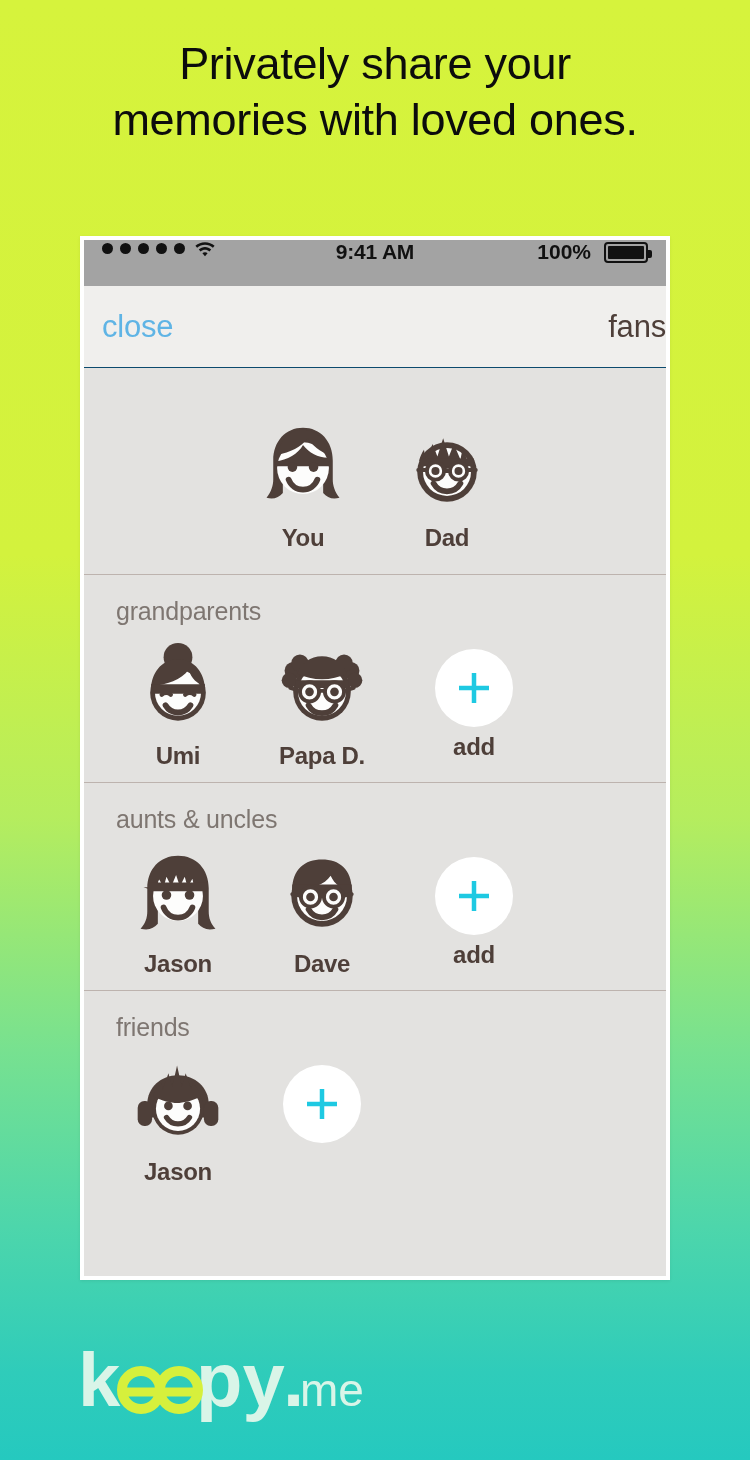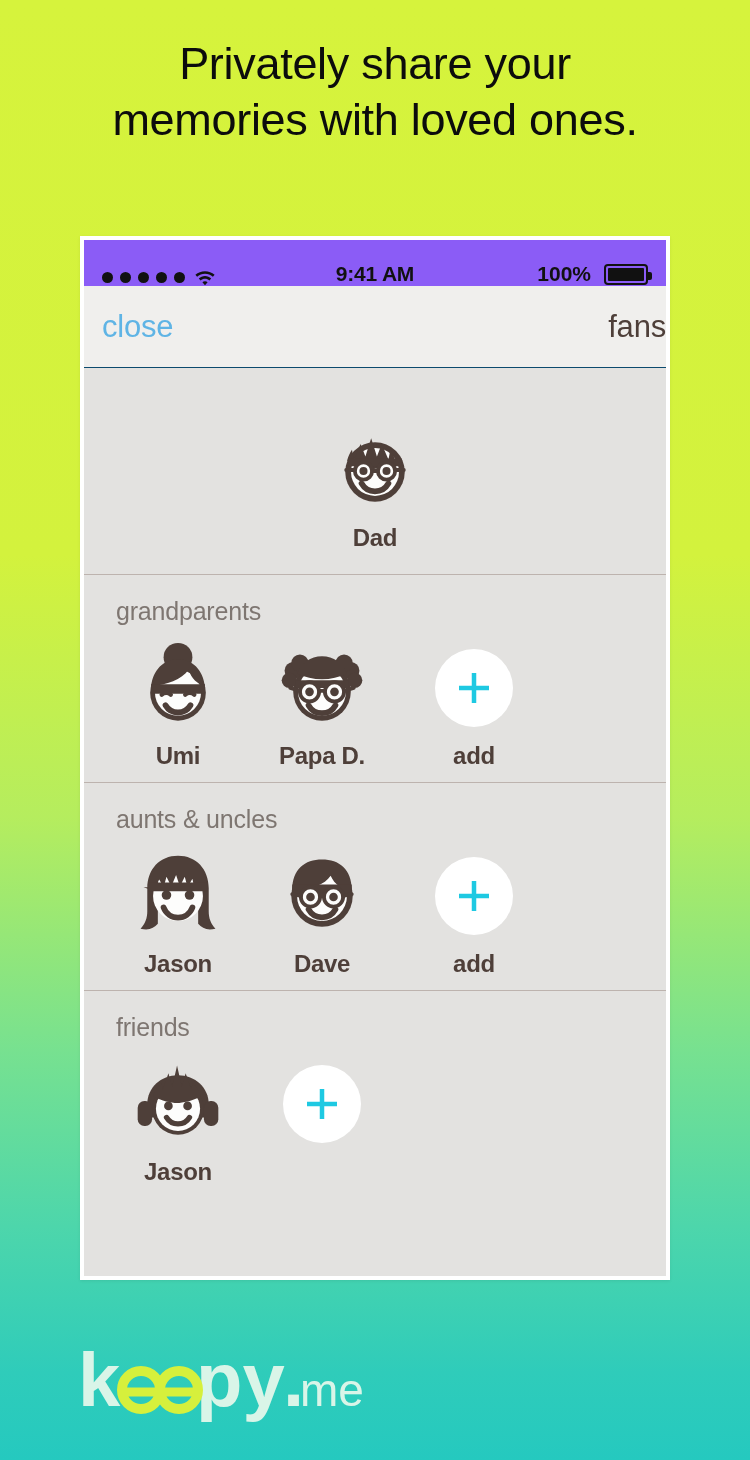--- a/index.html
+++ b/index.html
@@ -44,22 +44,22 @@
   .screen {
     width: 100%; height: 100%;
     background: #e3e2e0;
     display: flex; flex-direction: column;
     overflow: hidden;
   }
 
   
   .statusbar {
     height: 46px;
-    background: #8b5cf6;
-    display: flex; align-items: flex-end;
+    background: #a3a3a3;
+    display: flex; align-items: flex-start;
     padding: 0 18px;
     position: relative;
     flex: 0 0 auto;
   }
   .sb-left { display: flex; align-items: center; gap: 9px; }
   .dots { display: flex; gap: 7px; align-items: center; }
   .dot { width: 11px; height: 11px; border-radius: 50%; background: #111; }
   .wifi { width: 22px; height: 17px; display: block; }
   .sb-time {
     position: absolute; left: 0; right: 0; text-align: center;
@@ -121,21 +121,21 @@
     display: flex; flex-direction: column; align-items: center;
     cursor: pointer;
     padding-top: 14px;
   }
   .cell .av { width: 96px; height: 96px; display: block; }
   .cell .nm {
     margin-top: 6px;
     font-size: 24px; color: #4e3f39; font-weight: bold;
     letter-spacing: -0.3px; white-space: nowrap;
   }
-  .cell.wide { width: 160px; gap: 9px; }
+  .cell.wide { width: 160px; }
 
   .addbtn {
     width: 78px; height: 78px; border-radius: 50%;
     background: #ffffff;
     display: flex; align-items: center; justify-content: center;
     margin-top: 9px;
   }
   .addbtn svg { width: 40px; height: 40px; display: block; }
 
   
@@ -189,20 +189,36 @@
       <div class="nav-title">fans</div>
     </div>
 
     <div class="sections">
 
       <div class="section first">
         <div class="row centered">
           <div class="cell">
             <span class="av">
               <svg viewBox="0 0 100 100">
+                <g fill="#4e3f39">
+                  <path d="M50 6C32 6 19 20 19 40v20c0 6-2 13-7 19 7 2 13 0 17-5V40h42v34c4 5 10 7 17 5-5-6-7-13-7-19V40C81 20 68 6 50 6z"></path>
+                </g>
+                <circle cx="50" cy="48" r="27" fill="#fdfdfc"></circle>
+                <path d="M23 34C27 17 37 8 50 8c13 0 23 9 27 26-9-3-17-9-22-17-7 9-18 15-32 17z" fill="#4e3f39"></path>
+                <path d="M21 46h58v-9c-12 1-22-4-29-13-5 9-16 16-29 17z" fill="#4e3f39"></path>
+                <circle cx="39" cy="47" r="5" fill="#4e3f39"></circle>
+                <circle cx="61" cy="47" r="5" fill="#4e3f39"></circle>
+                <path d="M35 60a16 16 0 0 0 30 0" fill="none" stroke="#4e3f39" stroke-width="6" stroke-linecap="round"></path>
+              </svg>
+            </span>
+            <span class="nm">You</span>
+          </div>
+          <div class="cell">
+            <span class="av">
+              <svg viewBox="0 0 100 100">
                 <circle cx="50" cy="52" r="31" fill="#4e3f39"></circle>
                 <circle cx="50" cy="52" r="25" fill="#fdfdfc"></circle>
                 <path d="M21 40c1-4 3-8 5-11l2 10 7-16 5 13 6-19 6 19 5-13 7 16 2-10c2 3 4 7 5 11-7 6-17 9-25 9s-18-3-25-9z" fill="#4e3f39"></path>
                 <path d="M22 38h56v8H22z" fill="#4e3f39"></path>
                 <g fill="none" stroke="#4e3f39" stroke-width="4">
                   <circle cx="38" cy="51" r="9" fill="#fdfdfc"></circle>
                   <circle cx="62" cy="51" r="9" fill="#fdfdfc"></circle>
                   <path d="M47 51h6M20 50h9M71 50h9" stroke-linecap="round"></path>
                 </g>
                 <circle cx="38" cy="51" r="4.2" fill="#4e3f39"></circle>

